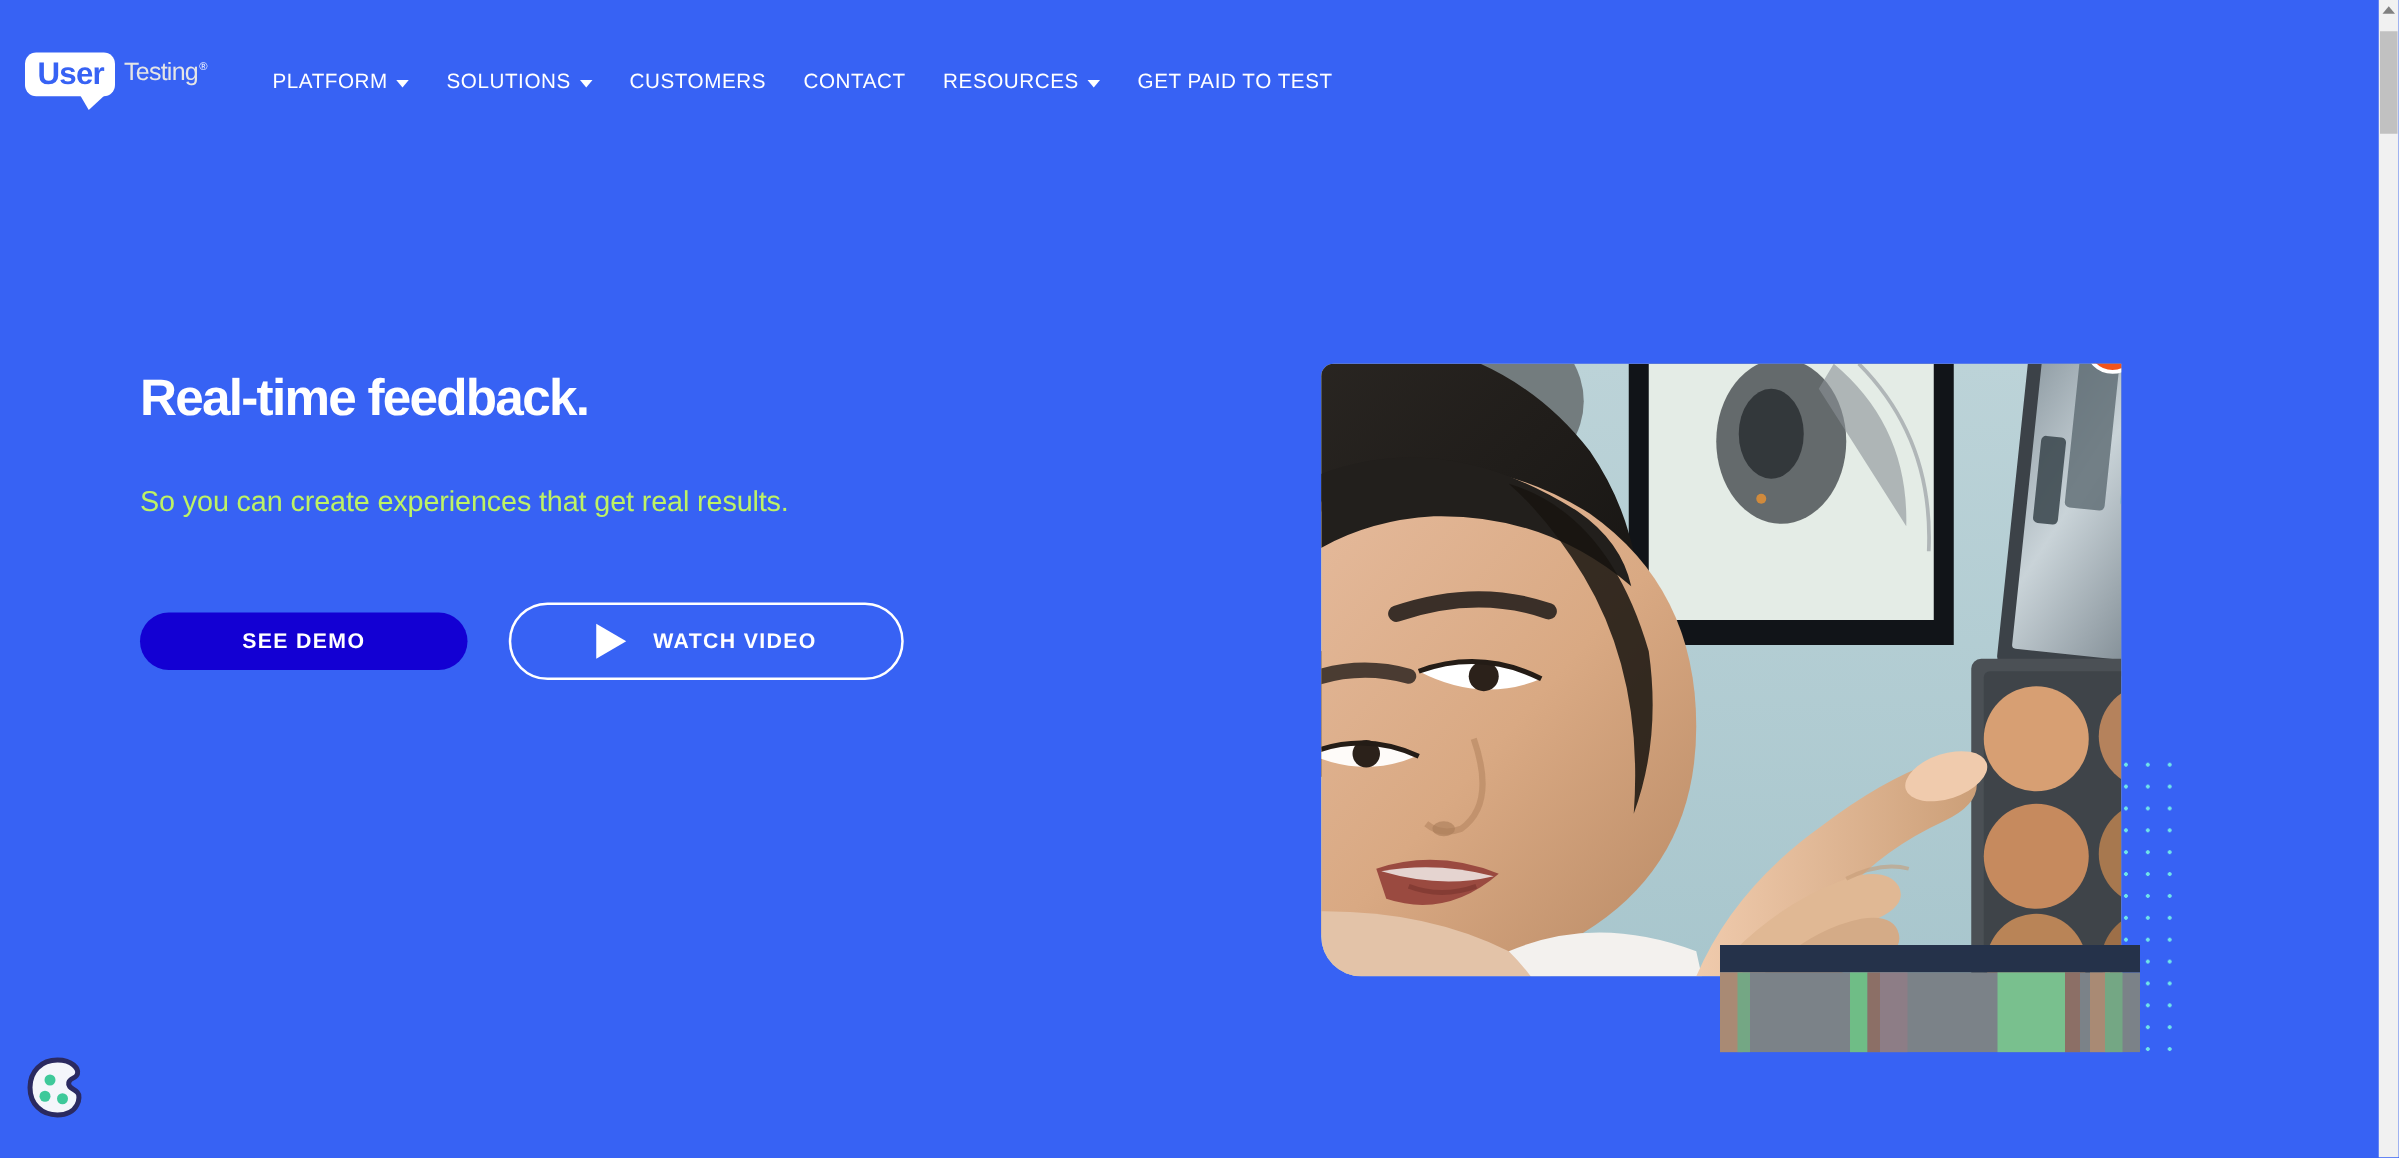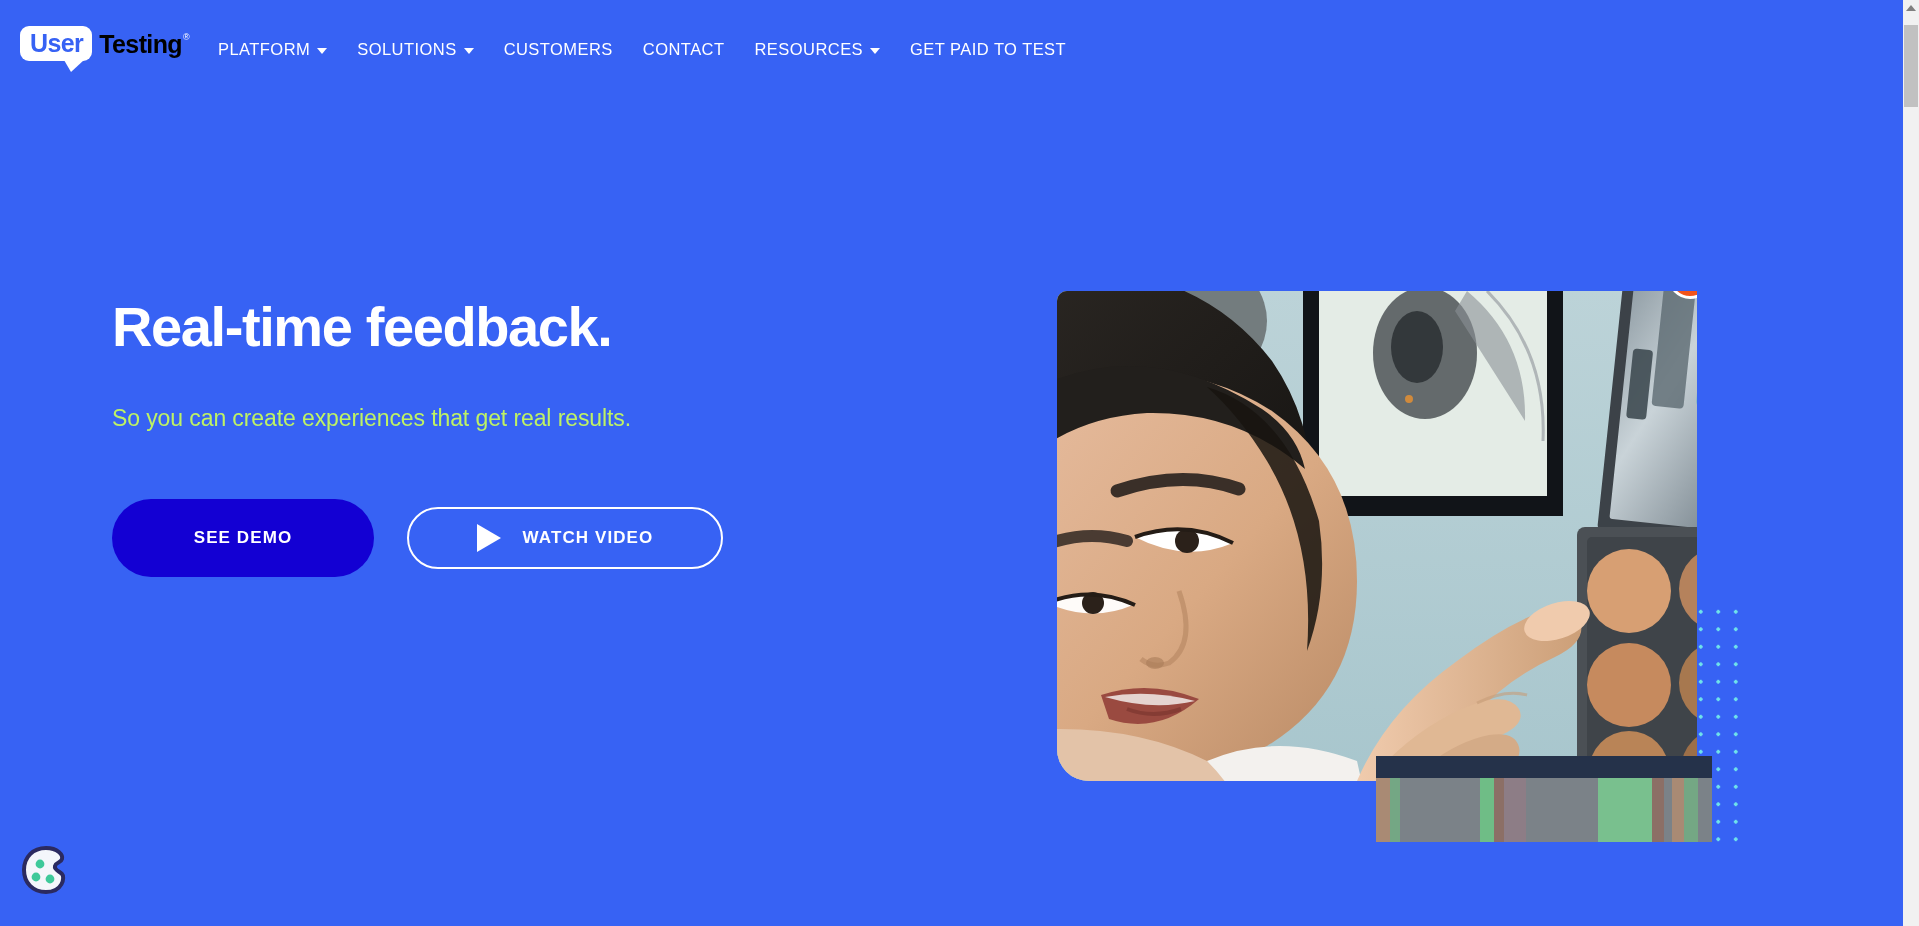--- a/index.html
+++ b/index.html
@@ -13,21 +13,21 @@
   
   .page {
     position: absolute; left: 0; top: 0;
     width: 1903px; height: 926px;
     background: #3762f4;
     overflow: hidden;
   }
 
   
   .header {
-    position: absolute; left: 0; top: 0;
+    position: absolute; left: 0; top: 16px;
     width: 1661px; height: 92px;
     display: flex; align-items: center;
   }
 
   .logo {
     position: absolute; left: 20px; top: 26px;
     display: flex; align-items: flex-start;
     height: 40px;
   }
   .logo-bubble {
@@ -47,23 +47,23 @@
     border-top: 12px solid #ffffff;
   }
   .logo-user {
     color: #3762f4;
     font-size: 25px;
     font-weight: bold;
     letter-spacing: -0.6px;
     line-height: 1;
   }
   .logo-testing {
-    color: #000000;
-    font-size: 25px;
-    font-weight: bold;
+    color: #e5e5e5;
+    font-size: 20px;
+    font-weight: normal;
     letter-spacing: -0.6px;
     line-height: 1;
     margin-left: 7px;
     margin-top: 6px;
   }
   .logo-tm {
     color: #ffffff;
     font-size: 9px;
     margin-top: 6px;
     margin-left: 1px;
@@ -124,42 +124,42 @@
     font-family: "Liberation Sans", sans-serif;
   }
 
   
   .hero-left {
     position: absolute; left: 112px; top: 295px;
     width: 720px;
   }
   .headline {
     color: #ffffff;
-    font-size: 56px;
+    font-size: 41px;
     font-weight: bold;
     line-height: 1.16;
     letter-spacing: -1.4px;
   }
   .subhead {
     color: #bef264;
     font-size: 23px;
     line-height: 1.4;
     margin-top: 42px;
     letter-spacing: -0.1px;
   }
   .cta-row {
     margin-top: 65px;
     display: flex; align-items: center; gap: 33px;
   }
   .btn-demo {
     background: #1300d3;
     color: #ffffff;
     border: none;
     border-radius: 999px;
-    height: 78px;
+    height: 46px;
     width: 262px;
     font-size: 17px;
     font-weight: bold;
     letter-spacing: 1.1px;
     cursor: pointer;
     font-family: "Liberation Sans", sans-serif;
   }
   .btn-watch {
     background: transparent;
     color: #ffffff;

